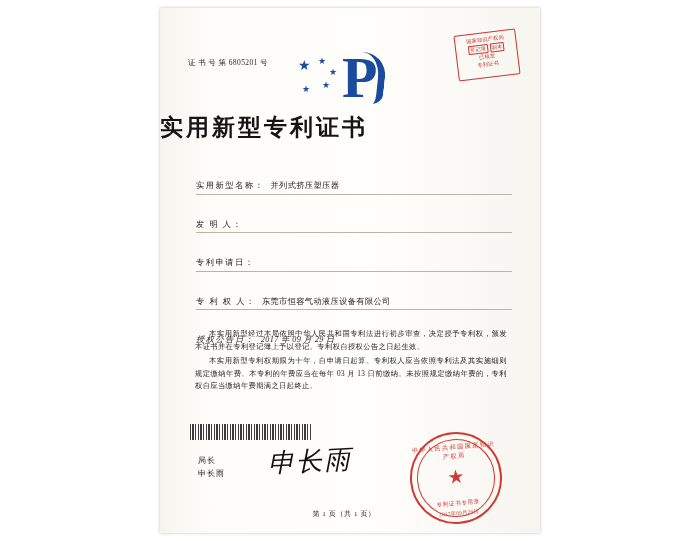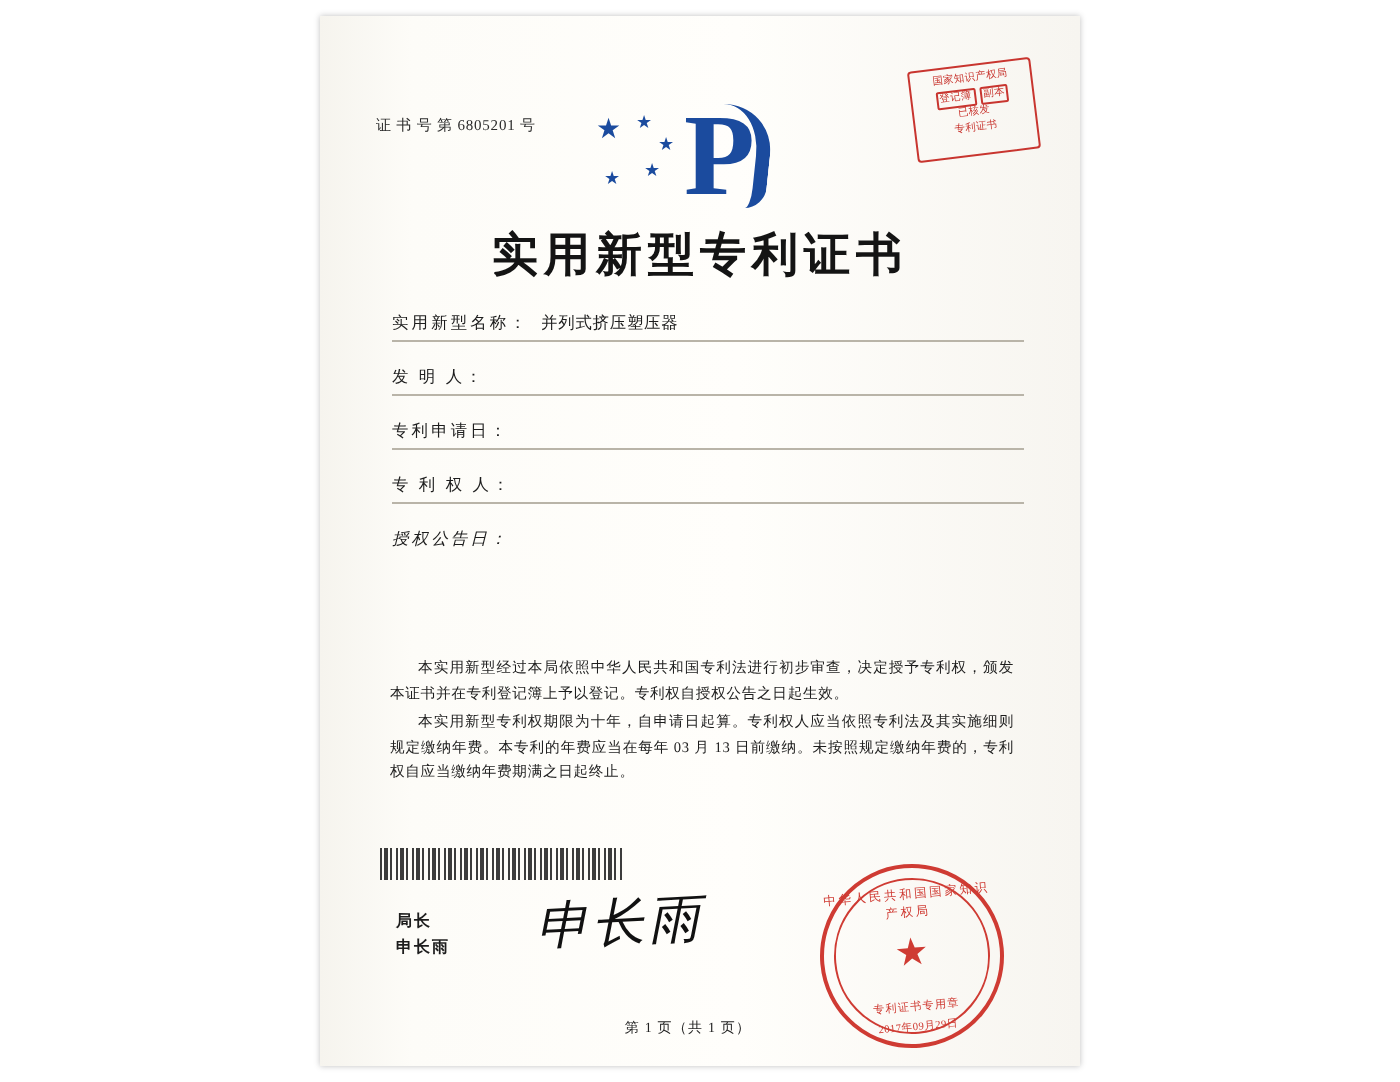--- a/index.html
+++ b/index.html
@@ -86,36 +86,37 @@
     width:30px;height:52px;
     border-right:7px solid #1b4b9e;
     border-top-right-radius:26px;
     border-bottom-right-radius:10px;
     transform:skewX(-6deg);
   }
 
   
   .title{
     position:absolute;left:0;right:0;top:104px;
-    text-align:center;
+    text-align:left;
     font-size:23px;font-weight:700;color:#141414;
     letter-spacing:3px;
     font-family:"DejaVu Sans", sans-serif;
   }
 
   
   .fields{
     position:absolute;left:36px;top:148px;width:316px;
     font-size:8.2px;color:#1d1d1d;
   }
   .row{
     display:flex;align-items:center;
     margin-bottom:12.5px;
     border-bottom:0.7px solid #b9b4a8;
     padding-bottom:2.5px;
+    margin-top:24px;
   }
   .row .lbl{
     flex:0 0 auto;
     letter-spacing:1.6px;
     white-space:nowrap;
     margin-right:6px;
   }
   .row .val{
     flex:1 1 auto;
     letter-spacing:.4px;
@@ -140,21 +141,21 @@
     background:repeating-linear-gradient(90deg,
       #1a1a1a 0px,#1a1a1a 1px,#fdfcf8 1px,#fdfcf8 2px,
       #1a1a1a 2px,#1a1a1a 4px,#fdfcf8 4px,#fdfcf8 5px,
       #1a1a1a 5px,#1a1a1a 6px,#fdfcf8 6px,#fdfcf8 8px);
     opacity:.85;
   }
 
   
   .sig-label{
     position:absolute;left:38px;top:446px;
-    font-size:8px;line-height:13px;color:#1d1d1d;letter-spacing:1px;font-weight:bold;
+    font-size:8px;line-height:13px;color:#1d1d1d;letter-spacing:1px;
   }
   .sig-hand{
     position:absolute;left:108px;top:436px;
     font-size:26px;color:#111;
     font-family:"DejaVu Serif", serif;
     font-style:italic;
     letter-spacing:2px;
     transform:rotate(-3deg);
   }
 
@@ -235,23 +236,25 @@
           <span class="val">并列式挤压塑压器</span>
         </div>
         <div class="row">
           <span class="lbl">发 明 人：</span>
         </div>
         <div class="row">
           <span class="lbl">专利申请日：</span>
         </div>
         <div class="row">
           <span class="lbl">专 利 权 人：</span>
+          <span class="val">东莞市恒容气动液压设备有限公司</span>
         </div>
         <div class="row noline">
           <span class="lbl">授权公告日：</span>
+          <span class="val">2017 年 09 月 29 日</span>
         </div>
       </div>
 
       <div class="body-text">
         <p>本实用新型经过本局依照中华人民共和国专利法进行初步审查，决定授予专利权，颁发本证书并在专利登记簿上予以登记。专利权自授权公告之日起生效。</p>
         <p>本实用新型专利权期限为十年，自申请日起算。专利权人应当依照专利法及其实施细则规定缴纳年费。本专利的年费应当在每年 03 月 13 日前缴纳。未按照规定缴纳年费的，专利权自应当缴纳年费期满之日起终止。</p>
       </div>
 
       <div class="barcode"></div>
 

